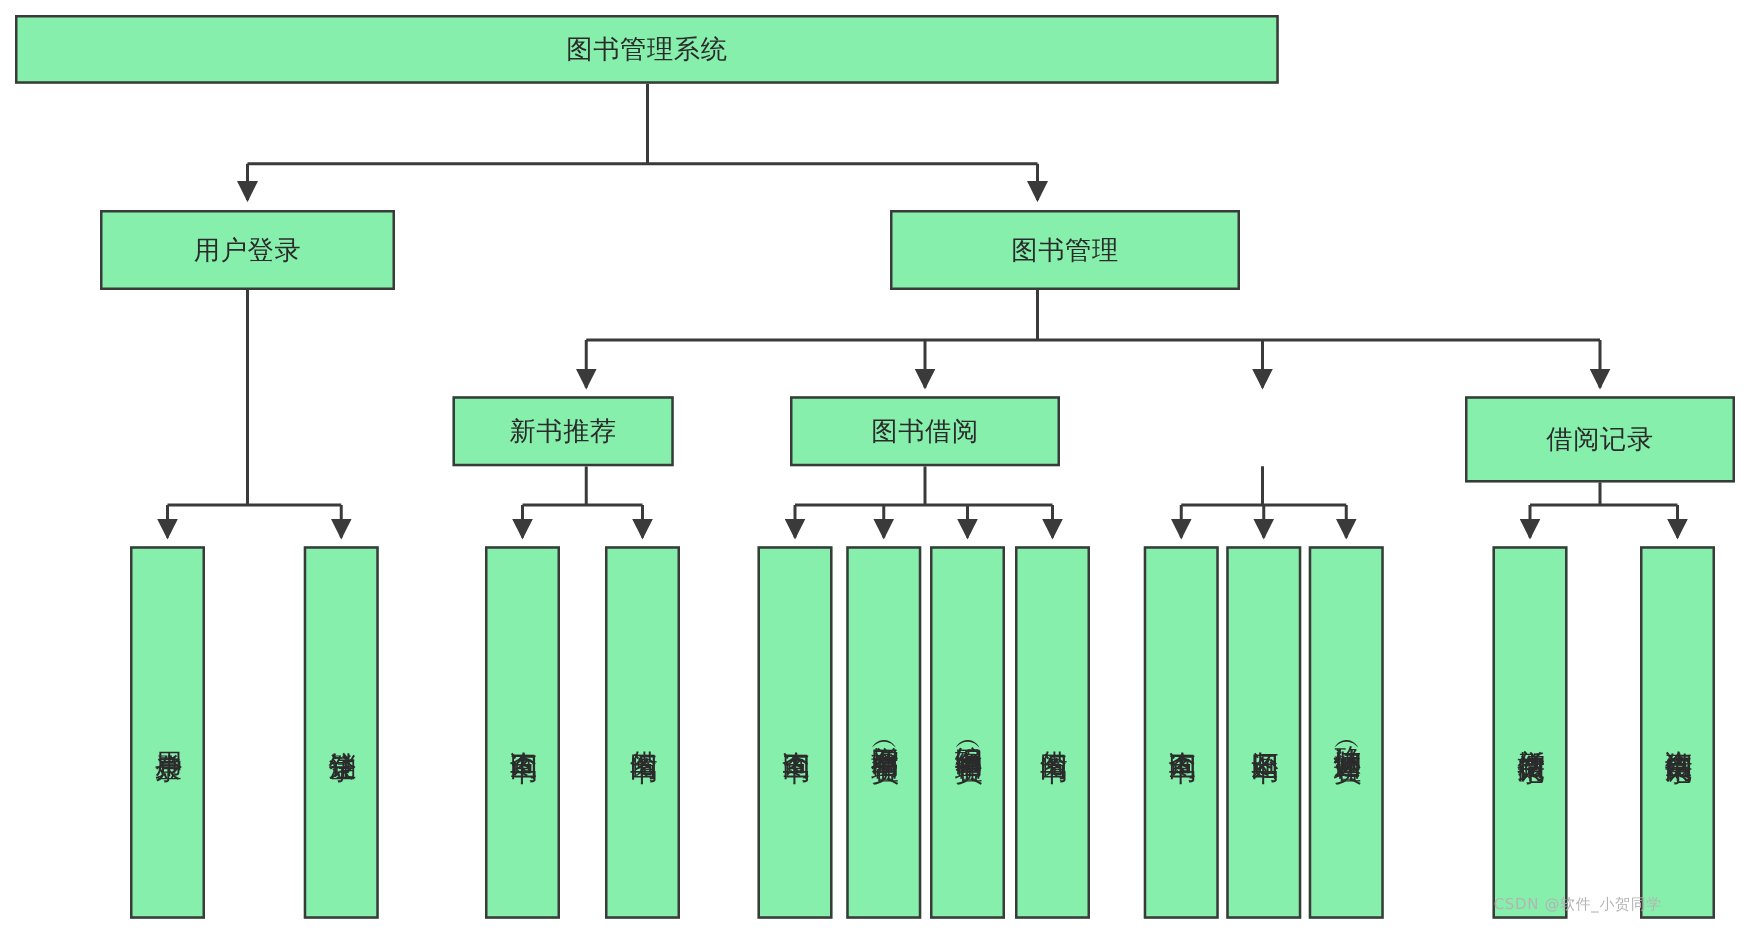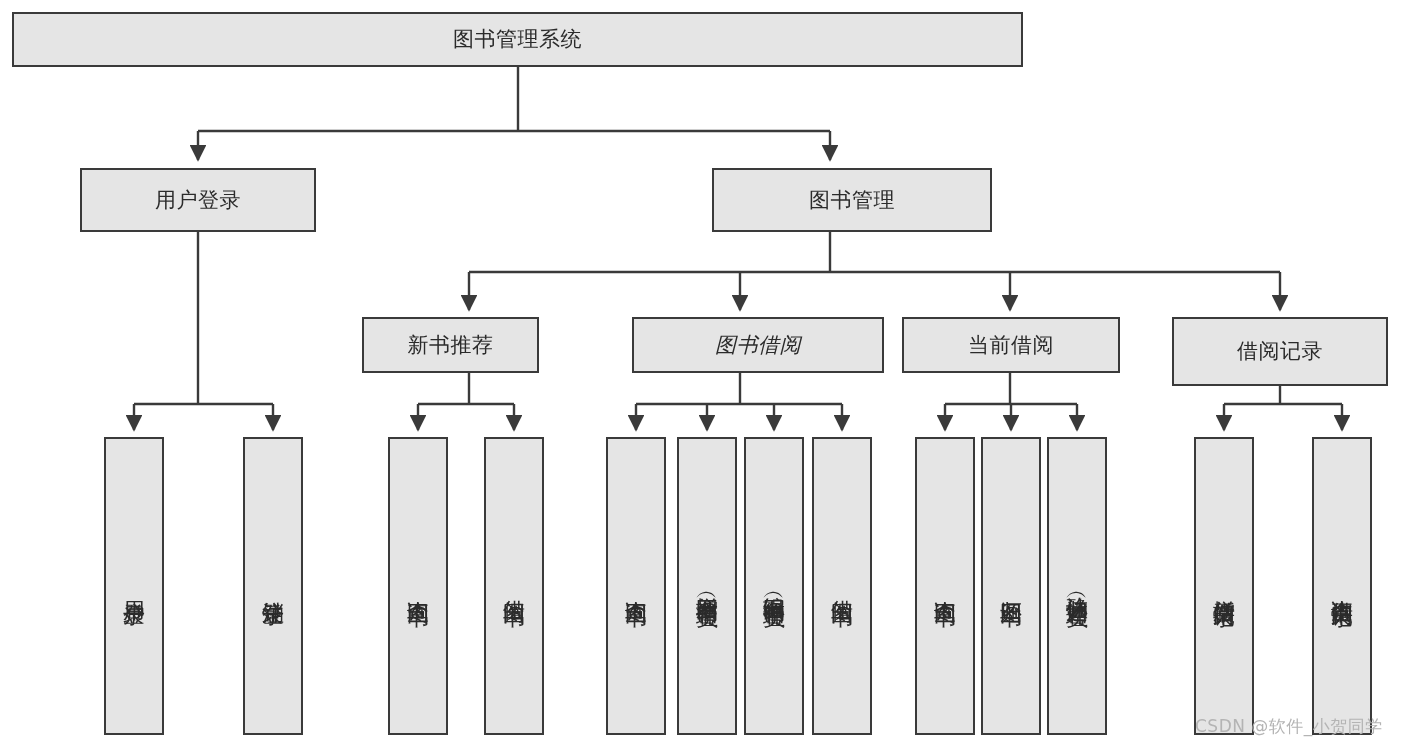--- a/index.html
+++ b/index.html
@@ -20,21 +20,21 @@
   #wires {
     position: absolute;
     left: 0;
     top: 0;
     width: 1405px;
     height: 747px;
   }
   .node {
     position: absolute;
     box-sizing: border-box;
-    background: #e5e5e5;
+    background: #86efac;
     border: 2.2px solid #3a3a3a;
     display: flex;
     align-items: center;
     justify-content: center;
     color: #222222;
   }
   .node .lbl {
     display: block;
     text-align: center;
     line-height: 1.08;
@@ -56,21 +56,21 @@
   .node.vert .lbl {
     writing-mode: vertical-rl;
     text-orientation: upright;
     font-size: 22px;
     line-height: 1.0;
     letter-spacing: 1.5px;
     white-space: nowrap;
   }
   .watermark {
     position: absolute;
-    font-size: 17px;
+    font-size: 12px;
     color: #b4b4b4;
     white-space: nowrap;
     letter-spacing: 0.5px;
     pointer-events: none;
   }
 </style>
 </head>
 <body>
 
 <div id="canvas">
@@ -134,27 +134,24 @@
   </div>
 
   <div class="node horiz" style="left:712px; top:168px; width:280px; height:64px;">
     <span class="lbl">图书管理</span>
   </div>
 
   <div class="node horiz" style="left:362px; top:317px; width:177px; height:56px;">
     <span class="lbl">新书推荐</span>
   </div>
 
-  <div class="node horiz" style="left:632px; top:317px; width:252px; height:56px;font-style:italic;">
+  <div class="node horiz" style="left:632px; top:317px; width:216px; height:56px;">
     <span class="lbl">图书借阅</span>
   </div>
 
-  <div class="node horiz" style="left:902px; top:317px; width:218px; height:56px;">
-    <span class="lbl">当前借阅</span>
-  </div>
 
   <div class="node horiz" style="left:1172px; top:317px; width:216px; height:69px;">
     <span class="lbl">借阅记录</span>
   </div>
 
   <div class="node vert" style="left:104px; top:437px; width:60px; height:298px;">
     <span class="lbl">用户登录</span>
   </div>
 
   <div class="node vert" style="left:243px; top:437px; width:60px; height:298px;">

